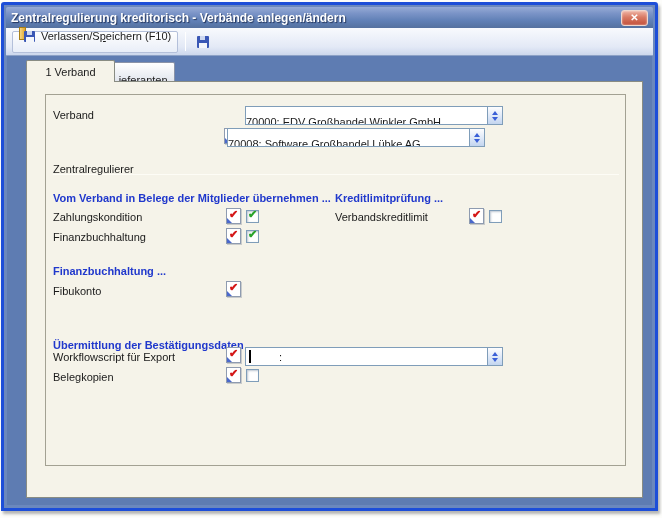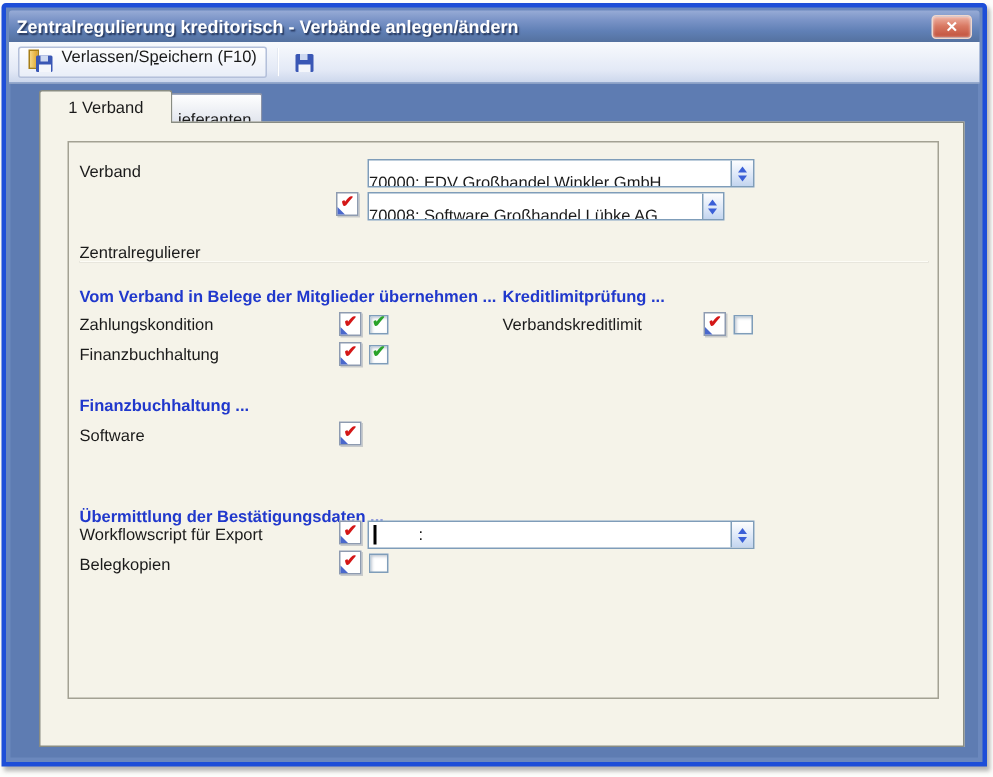--- a/index.html
+++ b/index.html
@@ -22,21 +22,21 @@
                border:1px solid #efd7cd; color:#fff; font-weight:bold; font-size:10px;
                display:flex; align-items:center; justify-content:center;
                background:linear-gradient(180deg,#efb3a4 0%,#d97a64 45%,#c14f3a 100%);
                box-shadow:inset 0 0 2px rgba(255,255,255,.7); }
 
   
   .toolbar { position:absolute; left:2px; right:2px; top:23px; height:28px;
              display:flex; align-items:center;
              background:linear-gradient(180deg,#f8fafd 0%,#e3e9f6 70%,#ccd7ec 100%);
              border-bottom:1px solid #8ca1c6; }
-  .tb-btn { display:flex; align-items:flex-start; gap:6px; height:21px; padding:0 6px;
+  .tb-btn { display:flex; align-items:flex-end; gap:6px; height:21px; padding:10px 6px;
             margin-left:6px; border:1px solid #b4c0da; border-radius:2px;
             background:linear-gradient(180deg,#fefefe,#e9eef8); }
   .tb-flat { display:flex; align-items:center; justify-content:center; width:24px; height:21px; margin-left:5px; }
   .tb-sep { width:1px; height:19px; background:#9fb0d0; border-right:1px solid #fff; margin-left:7px; }
   .mn { text-decoration:underline; }
 
   
   .icon16 { position:relative; width:16px; height:16px; }
   .door { position:absolute; left:0; top:1px; width:7px; height:13px;
           background:linear-gradient(90deg,#f6d784,#e0a62c); border:1px solid #a87f16; }
@@ -142,21 +142,21 @@
         <div class="xp-field" style="left:218px; top:24px; width:258px;">
           <span class="val">70000: EDV Großhandel Winkler GmbH</span>
           <span class="spin-btn">
             <span class="tri-up"></span>
               <span class="tri-down"></span>
           </span>
         </div>
 
         <div class="lbl" style="left:26px; top:49px;margin-top:32px;">Zentralregulierer</div>
         <div class="mod-icon" style="left:197px; top:46px;"></div>
-        <div class="xp-field" style="left:218px; top:46px; width:238px;gap:29px;">
+        <div class="xp-field" style="left:200px; top:46px; width:258px;gap:29px;">
           <span class="val">70008: Software Großhandel Lübke AG</span>
           <span class="spin-btn">
             <span class="tri-up"></span>
               <span class="tri-down"></span>
           </span>
         </div>
 
         <div class="sec" style="left:26px; top:110px;">Vom Verband in Belege der Mitglieder übernehmen ...</div>
 
         <div class="lbl" style="left:26px; top:129px;">Zahlungskondition</div>
@@ -166,21 +166,21 @@
         <div class="lbl" style="left:26px; top:149px;">Finanzbuchhaltung</div>
         <div class="mod-icon" style="left:199px; top:146px;"></div>
         <div class="xp-check checked" style="left:219px; top:148px;"></div>
 
         <div class="sec" style="left:308px; top:110px;">Kreditlimitprüfung ...</div>
         <div class="lbl" style="left:308px; top:129px;">Verbandskreditlimit</div>
         <div class="mod-icon" style="left:442px; top:126px;"></div>
         <div class="xp-check" style="left:462px; top:128px;"></div>
 
         <div class="sec" style="left:26px; top:183px;">Finanzbuchhaltung ...</div>
-        <div class="lbl" style="left:26px; top:203px;">Software</div>
+        <div class="lbl" style="left:26px; top:203px;">Fibukonto</div>
         <div class="mod-icon" style="left:199px; top:199px;"></div>
 
         <div class="sec" style="left:26px; top:257px;">Übermittlung der Bestätigungsdaten ...</div>
 
         <div class="lbl" style="left:26px; top:269px;">Workflowscript für Export</div>
         <div class="mod-icon" style="left:199px; top:265px;"></div>
         <div class="xp-field" style="left:218px; top:265px; width:258px;">
           <span class="caret"></span>
           <span class="wf-val">:</span>
           <span style="flex:1;"></span>

